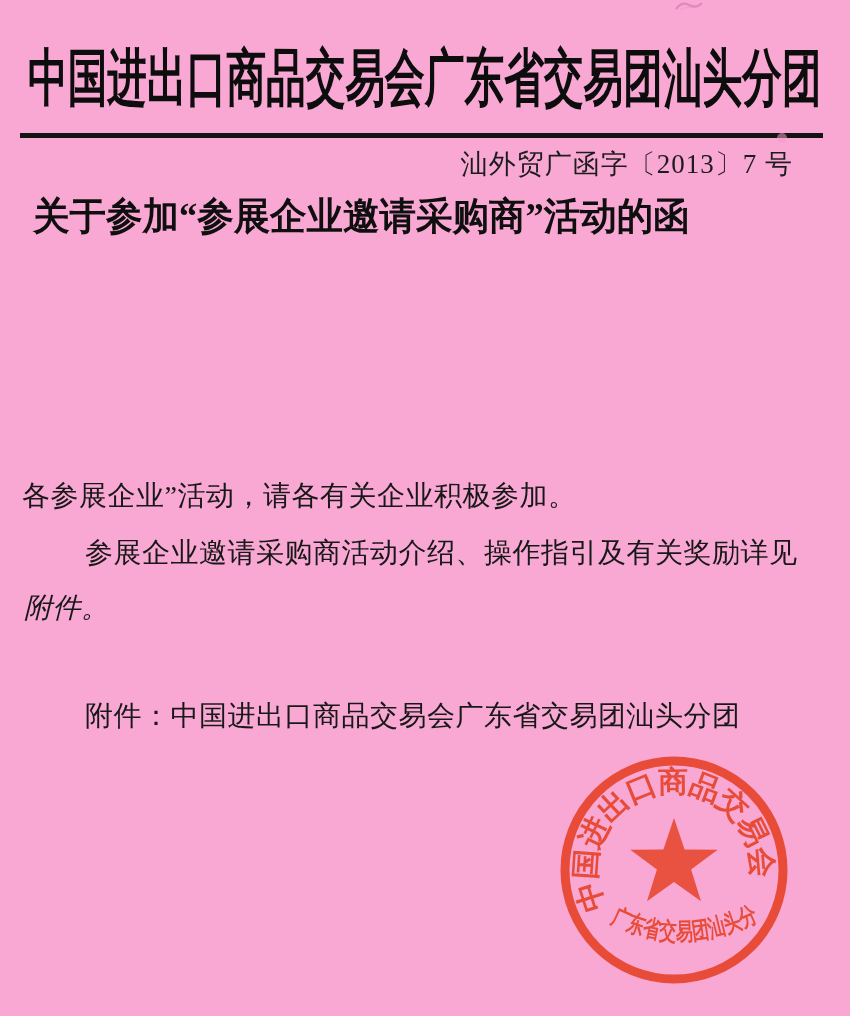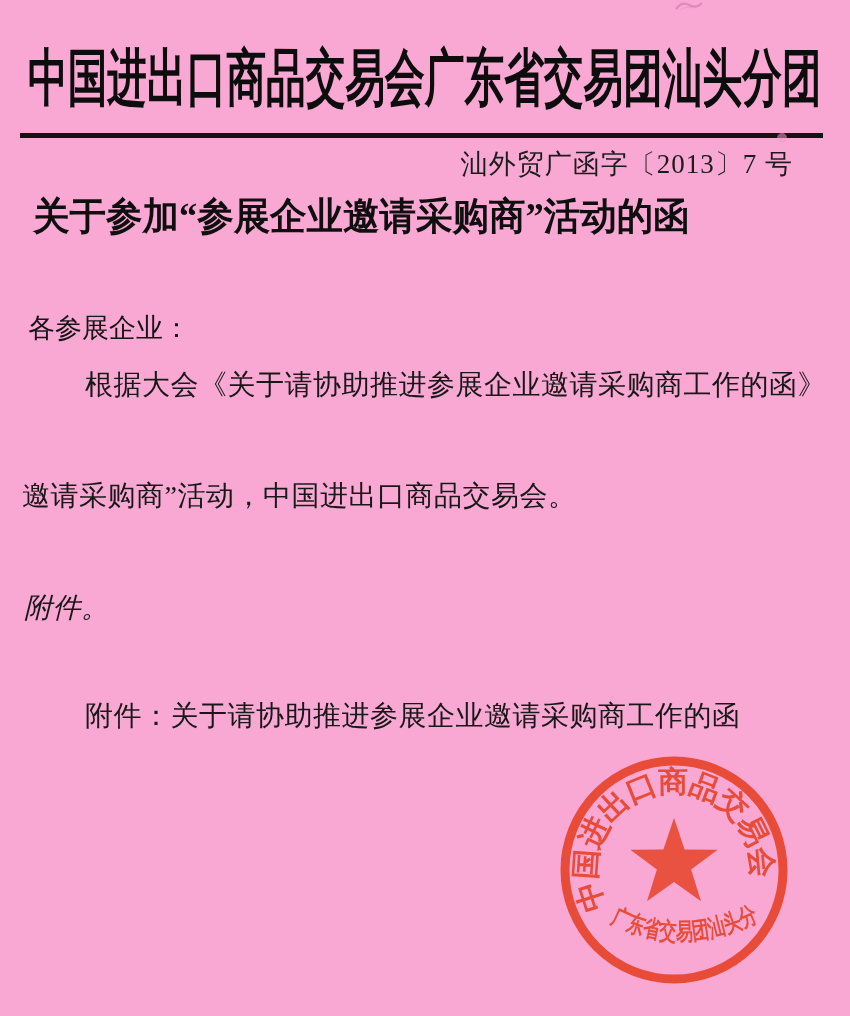--- a/index.html
+++ b/index.html
@@ -87,27 +87,26 @@
     <path d="M6 10 Q 12 6 18 8" fill="none" stroke="#e49ac4" stroke-width="1.5" opacity="0.6"></path>
   </svg>
   <div class="pink-mark" style="background:#ee9cc6"></div>
 
   <div class="org-title">中国进出口商品交易会广东省交易团汕头分团</div>
   <div class="header-divider"></div>
   <div class="ref-number">汕外贸广函字〔2013〕7 号</div>
 
   <div class="doc-title">关于参加“参展企业邀请采购商”活动的函</div>
 
-  <div class="salutation">各参展企业：</div>
 
-  <div class="body-line bl-0">根据大会《关于请协助推进参展企业邀请采购商工作的函》</div>
-  <div class="body-line bl-2">邀请采购商”活动，中国进出口商品交易会。</div>
+  <div class="body-line bl-2">各参展企业”活动，请各有关企业积极参加。</div>
+  <div class="body-line bl-3">参展企业邀请采购商活动介绍、操作指引及有关奖励详见</div>
   <div class="body-line bl-4">附件。</div>
 
-  <div class="attachment-line">附件：关于请协助推进参展企业邀请采购商工作的函</div>
+  <div class="attachment-line">附件：中国进出口商品交易会广东省交易团汕头分团</div>
 
 
   <svg class="seal" viewBox="0 0 236 236">
     <defs>
       <path id="arcTop" d="M 50.5 157 A 78 78 0 1 1 194.8 131.5" fill="none"></path>
       <path id="arcBot" d="M 54 170 Q 126 208 209 165" fill="none"></path>
     </defs>
 
     <circle cx="118" cy="118" r="109" fill="none" stroke="#e6452c" stroke-width="9" opacity="0.93"></circle>
 

